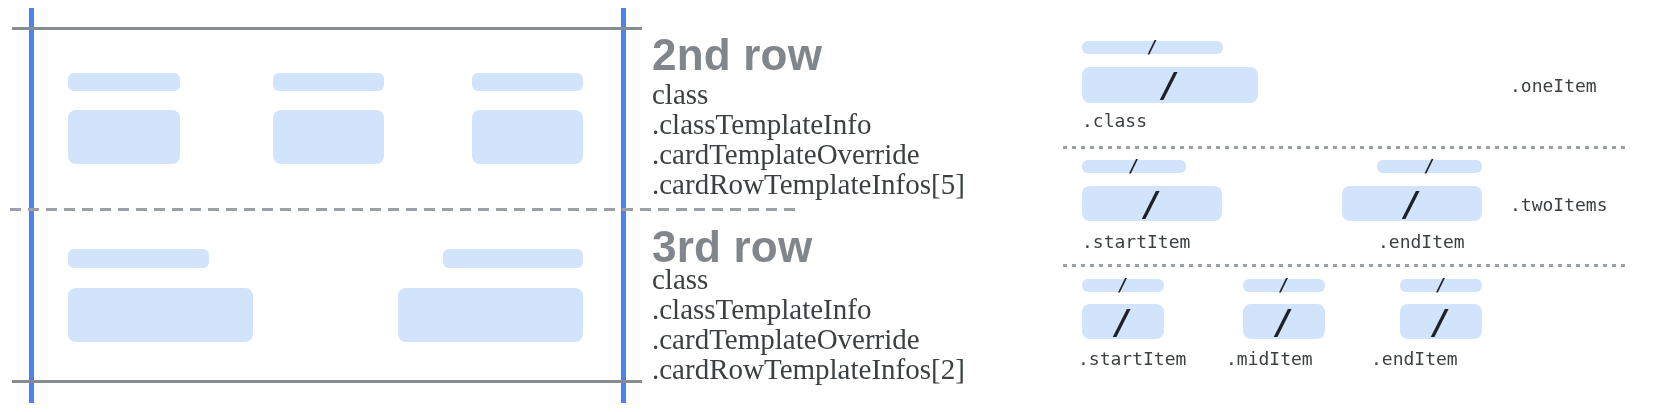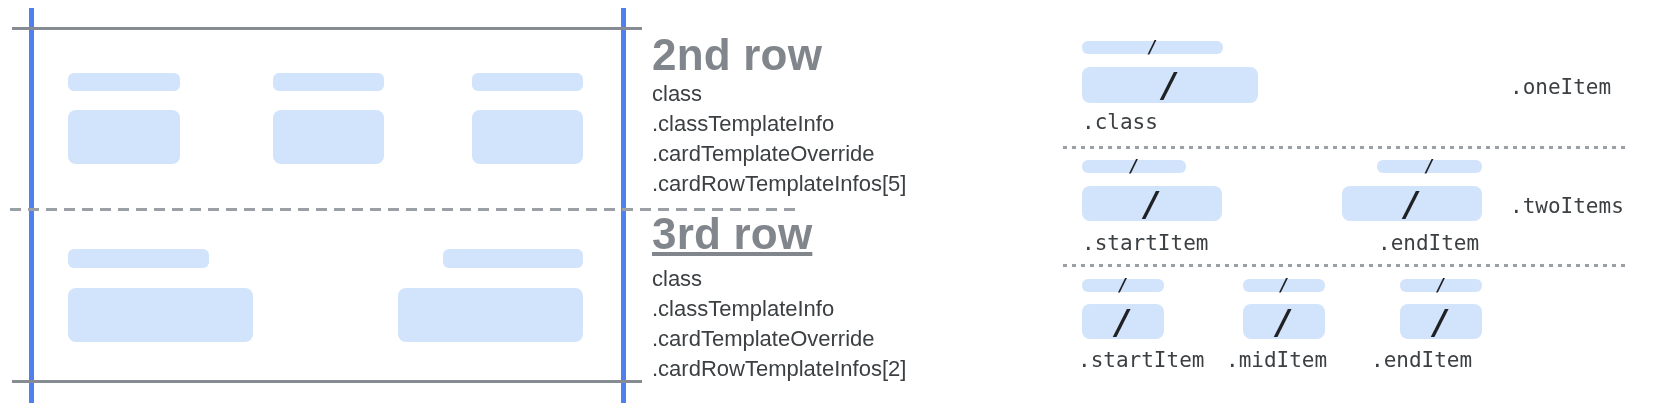--- a/index.html
+++ b/index.html
@@ -28,25 +28,25 @@
   }
   .slash.sm{font-size:17px;}
   .slash.lg{font-size:34px;}
   
   .ann-title{
     position:absolute;left:652px;font-size:44px;font-weight:bold;color:#80868b;
     letter-spacing:.2px;white-space:nowrap;
   }
   .code-block{position:absolute;left:652px;}
   .code-line{
-    font-family:Liberation Sans, sans-serif;font-size:22px;line-height:30px;
+    font-family:Liberation Serif, serif;font-size:29px;line-height:30px;
     color:#3c4043;white-space:nowrap;
   }
   .mono-label{
-    position:absolute;font-family:"DejaVu Sans Mono",monospace;font-size:21px;
+    position:absolute;font-family:"DejaVu Sans Mono",monospace;font-size:18px;
     color:#3c4043;white-space:nowrap;line-height:1.1;
   }
 </style>
 </head>
 <body>
 
 <div class="stage">
 
   <div class="vline" style="left:29px;"></div>
   <div class="vline" style="left:621px;"></div>
@@ -67,21 +67,21 @@
   <div class="bar ph-value" style="left:398px;top:288px;width:185px;height:54px;"></div>
 
   <div class="ann-title" style="top:30px;">2nd row</div>
   <div class="code-block" style="top:79px;">
     <div class="code-line">class</div>
     <div class="code-line">.classTemplateInfo</div>
     <div class="code-line">.cardTemplateOverride</div>
     <div class="code-line">.cardRowTemplateInfos[5]</div>
   </div>
 
-  <div class="ann-title" style="top:209px;text-decoration:underline;">3rd row</div>
+  <div class="ann-title" style="top:222px;">3rd row</div>
   <div class="code-block" style="top:264px;">
     <div class="code-line">class</div>
     <div class="code-line">.classTemplateInfo</div>
     <div class="code-line">.cardTemplateOverride</div>
     <div class="code-line">.cardRowTemplateInfos[2]</div>
   </div>
 
   <div class="bar ph-label" style="left:1082px;top:41px;width:141px;height:13px;">
     <span class="slash sm">/</span>
   </div>

